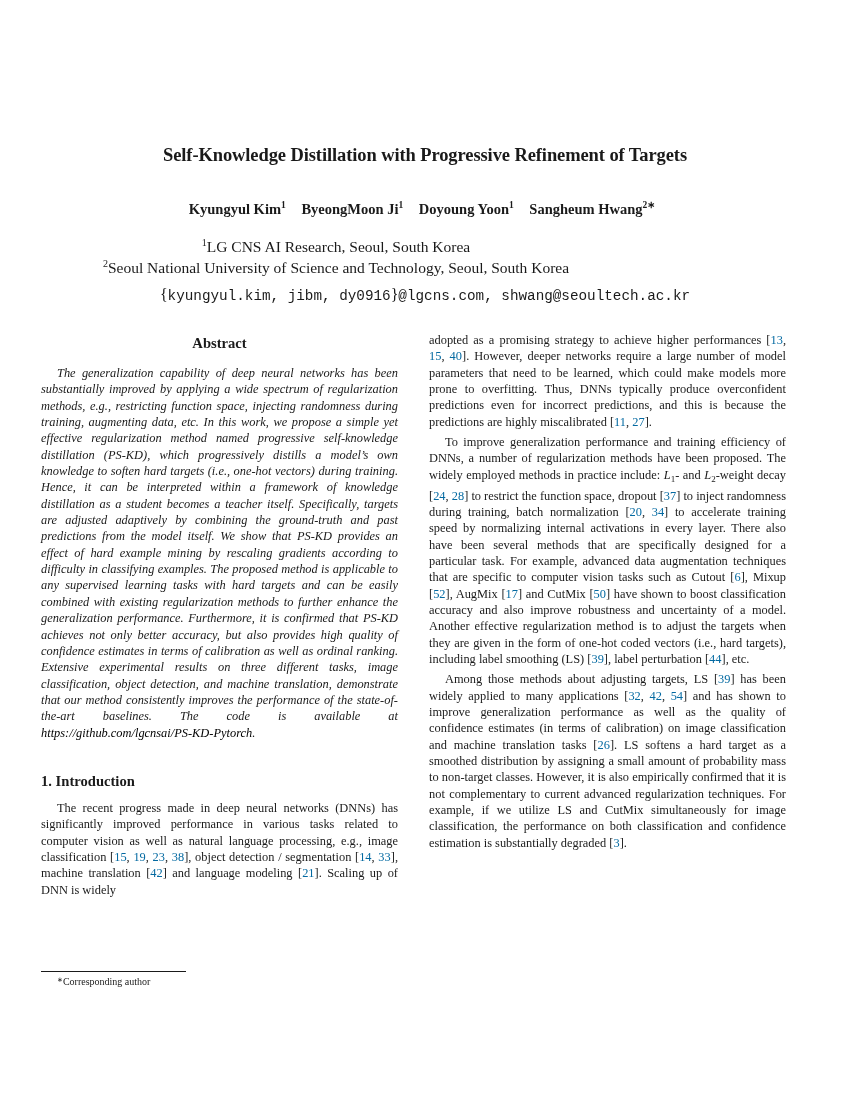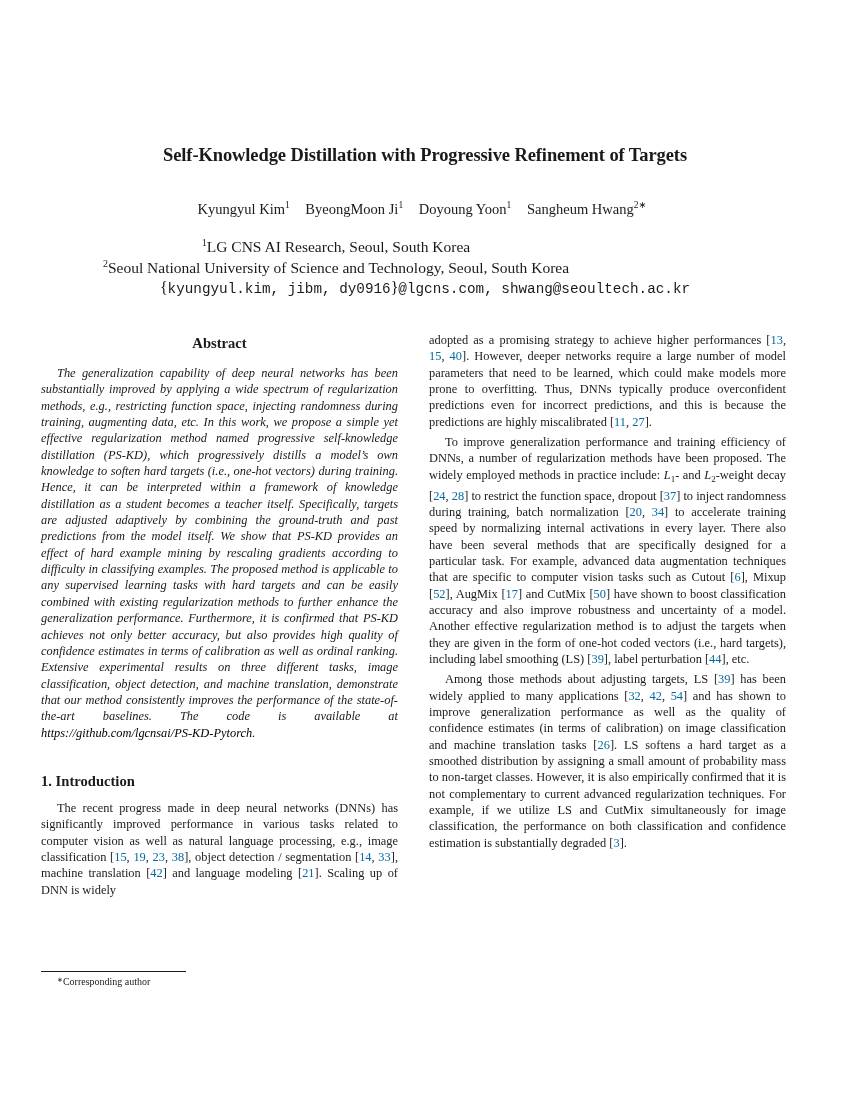--- a/index.html
+++ b/index.html
@@ -1,28 +1,28 @@
 <!DOCTYPE html>
 <html><head>
 <meta charset="utf-8">
 <style>
   html, body { margin: 0; padding: 0; background: #ffffff; }
   body { width: 850px; height: 1100px; position: relative; overflow: hidden;
          font-family: "Liberation Serif", serif; color: #1a1a1a; }
   .title { position: absolute; top: 145px; left: 0; width: 850px; text-align: center;
            font-weight: bold; font-size: 18.5px; letter-spacing: -0.1px; }
   .authors { position: absolute; top: 201px; left: 0; width: 844px; text-align: center;
-             font-size: 14.5px; }
+             font-size: 14.5px; font-weight: bold; }
   .authors .author { margin: 0 6px; }
   .authors sup { font-size: 9.5px; vertical-align: 6px; line-height: 0; }
   .affil { position: absolute; left: 0; width: 672px; text-align: center; font-size: 15.5px; }
   .affil sup { font-size: 10px; vertical-align: 6px; line-height: 0; }
   .affil1 { top: 238px; }
   .affil2 { top: 259px; }
-  .emails { position: absolute; top: 279px; left: 0; width: 850px; text-align: center;
+  .emails { position: absolute; top: 286px; left: 0; width: 850px; text-align: center;
             font-family: "Liberation Mono", monospace; font-size: 14.3px; }
   .emails .brace { font-family: "Liberation Serif", serif; font-size: 16px; }
 
   .col { position: absolute; width: 357px; font-size: 12.4px; line-height: 16.35px;
          text-align: justify; }
   .col-left { left: 41px; top: 334px; }
   .col-right { left: 429px; top: 332px; }
 
   .abstract-title { text-align: center; font-weight: bold; font-size: 14.6px;
                     margin: 0 0 13px 0; line-height: 18px; }

